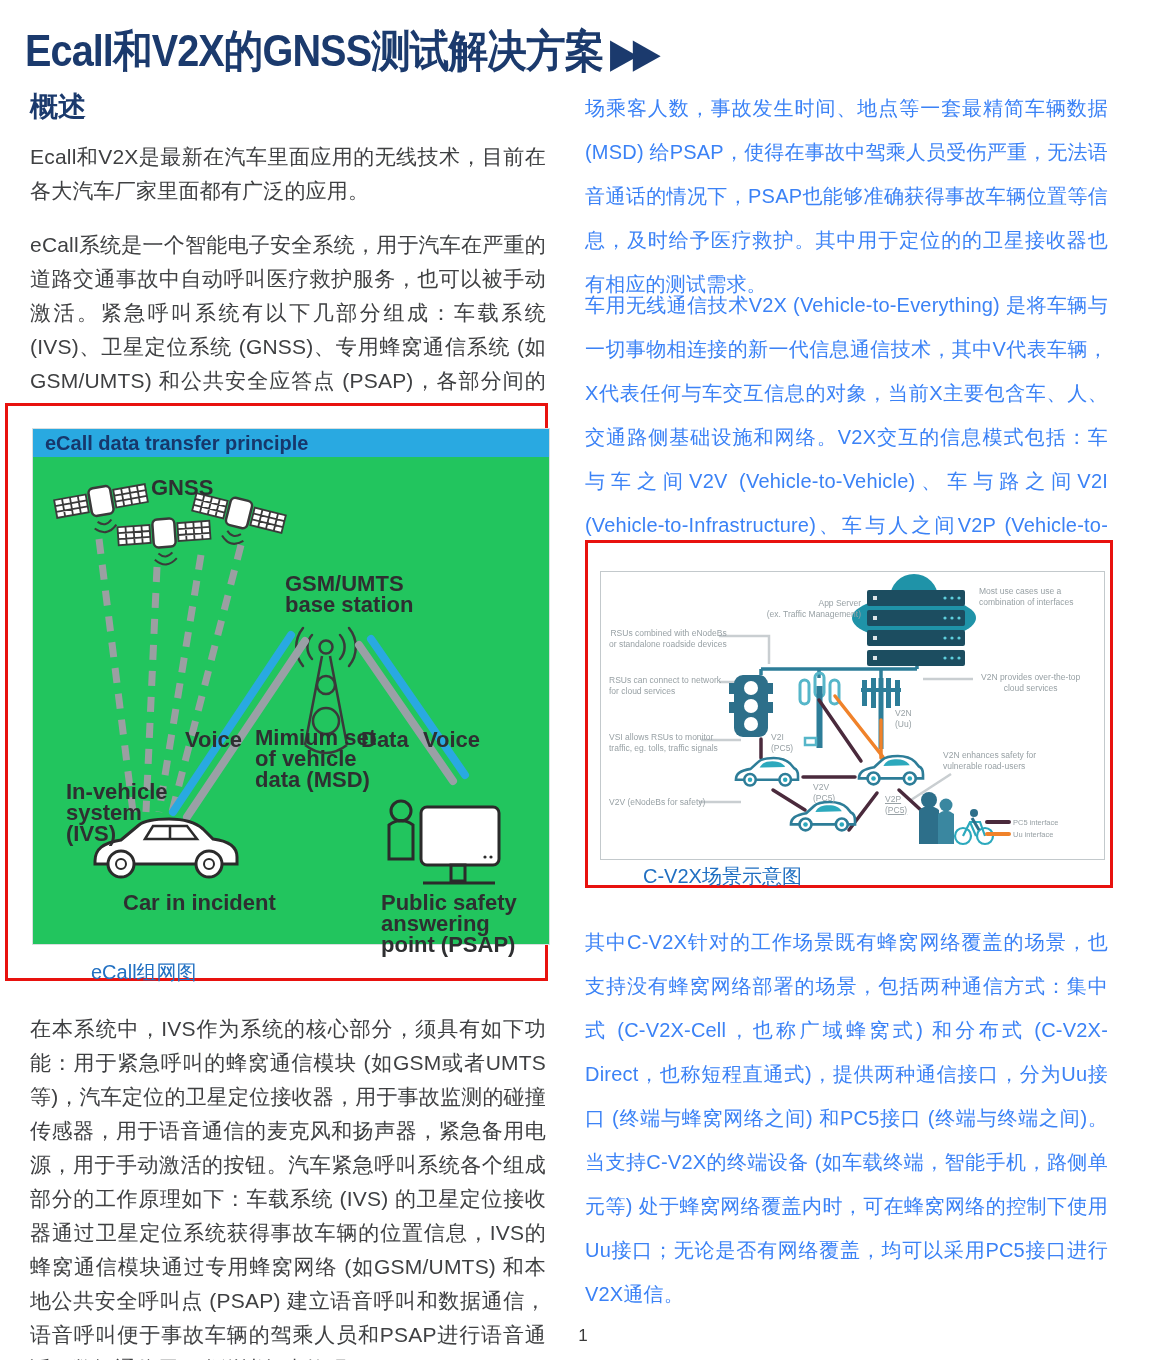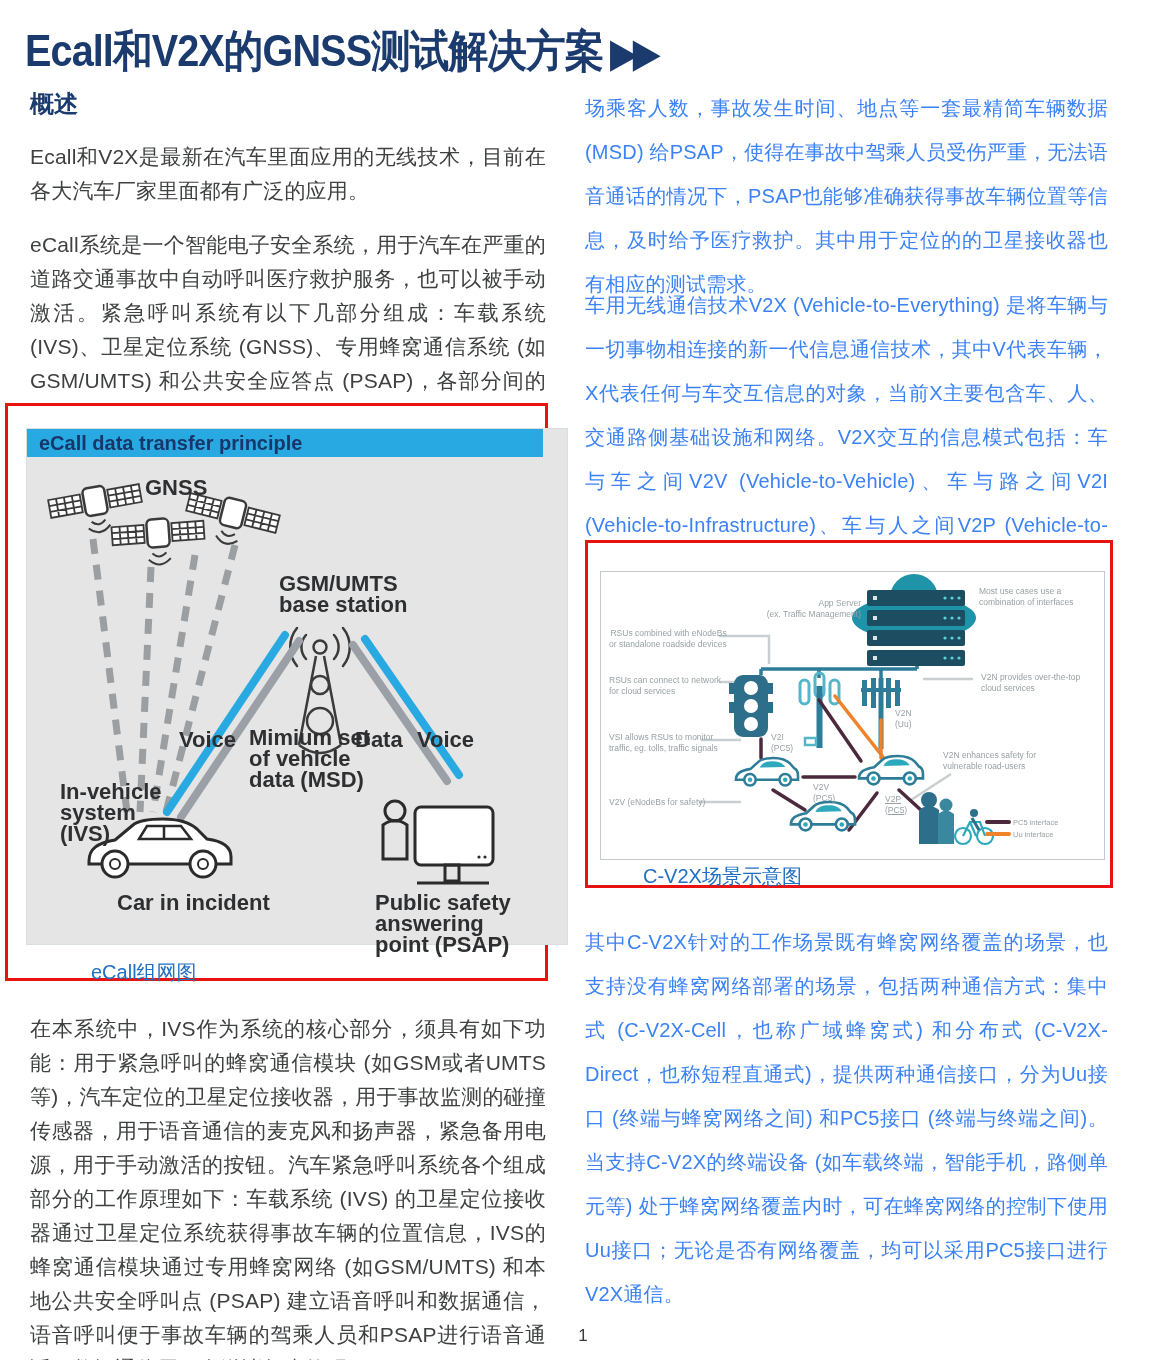--- a/index.html
+++ b/index.html
@@ -2,26 +2,26 @@
 <html><head>
 <meta charset="utf-8">
 <style>
   html,body{margin:0;padding:0;background:#ffffff;}
   .page{position:relative;width:1166px;height:1360px;background:#fff;
         font-family:"Liberation Sans", sans-serif;overflow:hidden;}
   .abs{position:absolute;}
   .title{font-size:44px;font-weight:bold;color:#1b3a6d;letter-spacing:-1px;
          transform:scaleX(0.9);transform-origin:0 50%;white-space:nowrap;}
   .title-arrows{margin-left:8px;letter-spacing:-4px;font-size:38px;}
-  .h2{font-size:24px;font-weight:bold;color:#1b3a6d;}
+  .h2{font-size:28px;font-weight:bold;color:#1b3a6d;}
   .body-l{font-size:21px;line-height:34px;color:#3f4042;text-align:justify;letter-spacing:0.2px;}
   .body-r{font-size:20px;line-height:44px;color:#3b82f6;text-align:justify;letter-spacing:0.2px;}
   .figure{border:3px solid #e8120e;background:#fff;}
-  .inner1{position:absolute;left:18px;top:22px;width:516px;height:515px;background:#e5e5e5;
-          border:1px solid #d9dedf;padding-left:24px;}
+  .inner1{position:absolute;left:24px;top:22px;width:516px;height:515px;background:#22c55e;
+          border:1px solid #d9dedf;}
   .fig1-header{position:absolute;left:0;top:0;width:516px;height:28px;background:#29a9e1;
           color:#17376b;font-weight:bold;font-size:20px;line-height:28px;padding-left:12px;
           box-sizing:border-box;}
   .fig-label{position:absolute;white-space:pre-line;}
   .f1-label{font-weight:bold;font-size:22px;line-height:21px;color:#2e2f31;}
   .caption{font-size:20px;color:#2170c2;}
   .inner2{position:absolute;left:12px;top:28px;width:503px;height:287px;background:#fff;
           border:1.5px solid #c3c9cc;}
   .f2-label{font-size:8.5px;line-height:10.5px;color:#98a1a5;}
   .f2-label.right{text-align:right;}
@@ -271,21 +271,21 @@
 (ex. Traffic Management)</div>
       <div class="fig-label f2-label" style="left:378px;top:14px;">Most use cases use a
 combination of interfaces</div>
       <div class="fig-label f2-label" style="left:8px;top:56px;text-align:right;">RSUs combined with eNodeBs
 or standalone roadside devices</div>
       <div class="fig-label f2-label" style="left:8px;top:103px;">RSUs can connect to network
 for cloud services</div>
       <div class="fig-label f2-label" style="left:8px;top:160px;">VSI allows RSUs to monitor
 traffic, eg. tolls, traffic signals</div>
       <div class="fig-label f2-label" style="left:8px;top:225px;">V2V (eNodeBs for safety)</div>
-      <div class="fig-label f2-label" style="left:380px;top:100px;">V2N provides over-the-top
+      <div class="fig-label f2-label" style="left:380px;top:100px;text-align:center;">V2N provides over-the-top
 cloud services</div>
       <div class="fig-label f2-label" style="left:342px;top:178px;">V2N enhances safety for
 vulnerable road-users</div>
       <div class="fig-label f2-label" style="left:170px;top:160px;">V2I
 (PC5)</div>
       <div class="fig-label f2-label" style="left:212px;top:210px;">V2V
 (PC5)</div>
       <div class="fig-label f2-label" style="left:284px;top:222px;text-decoration:underline;">V2P
 (PC5)</div>
       <div class="fig-label f2-label" style="left:294px;top:136px;">V2N

